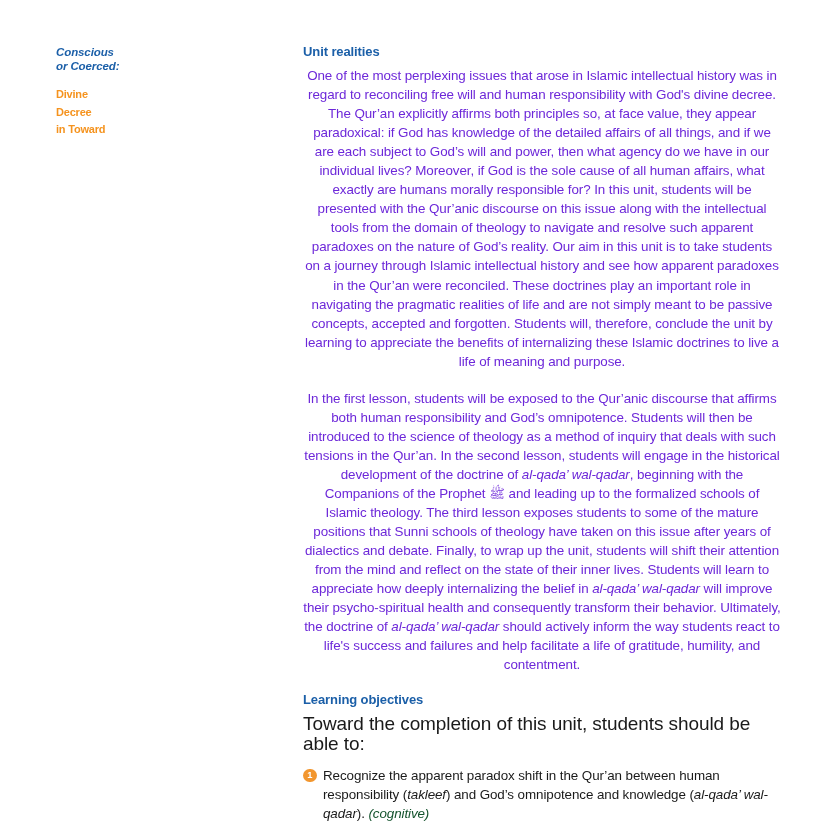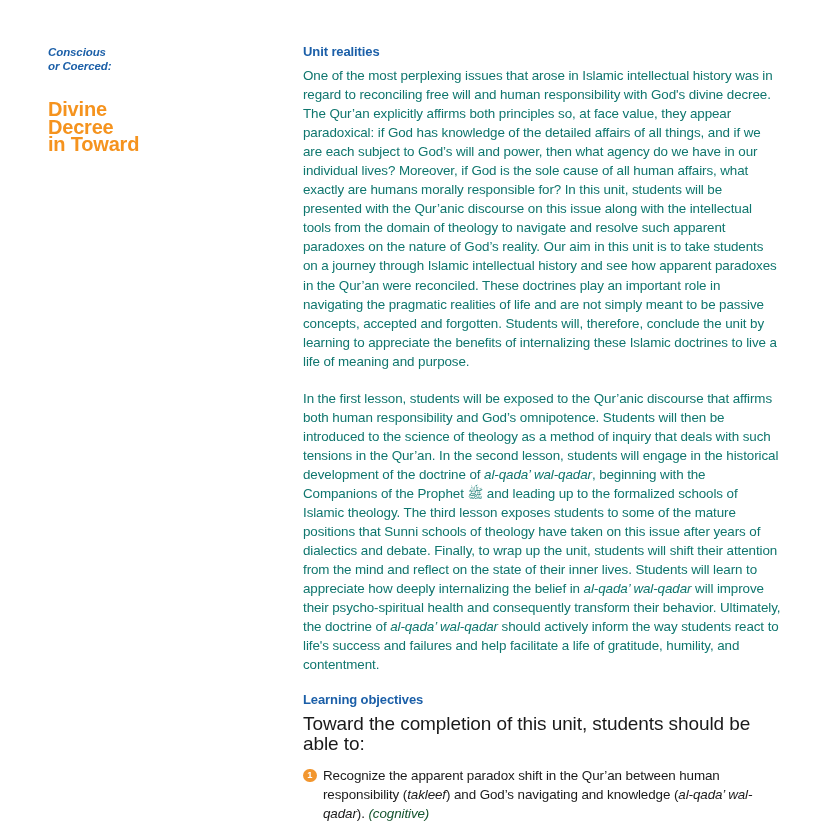--- a/index.html
+++ b/index.html
@@ -18,38 +18,38 @@
   .page {
     width: 828px;
     height: 828px;
     position: relative;
     background: #ffffff;
   }
 
   
   .sidebar {
     position: absolute;
-    left: 48px;
+    left: 56px;
     top: 46px;
     width: 200px;
   }
   .sidebar-kicker {
     color: #1B5FA8;
     font-weight: bold;
     font-style: italic;
     font-size: 11.5px;
     line-height: 13.5px;
     letter-spacing: -0.1px;
   }
   .sidebar-kicker div { white-space: nowrap; }
   .sidebar-title {
-    margin-top: 28px;
+    margin-top: 13px;
     color: #F5931E;
     font-weight: bold;
-    font-size: 20px;
+    font-size: 11px;
     line-height: 17.5px;
     letter-spacing: -0.2px;
   }
   .sidebar-title div { white-space: nowrap; }
 
   
   .main {
     position: absolute;
     left: 303px;
     top: 44px;
@@ -60,22 +60,22 @@
     font-weight: bold;
     font-size: 13px;
     line-height: 16px;
     letter-spacing: -0.1px;
     margin: 0 0 6px 0;
   }
   .body-par {
     font-size: 13.4px;
     line-height: 19.05px;
     margin: 0 0 18px 0;
-    text-align: left;
-    color: #0f766e;
+    text-align: center;
+    color: #6d28d9;
     letter-spacing: -0.09px;
   }
   .body-par em { font-style: italic; }
   .sws {
     font-size: 13px;
     line-height: 1;
   }
 
   .lo-intro {
     font-size: 19px;
@@ -140,21 +140,21 @@
 
     <p class="body-par"><span>In the first lesson, students will be exposed to the Qur’anic discourse that affirms both human responsibility and God’s omnipotence. Students will then be introduced to the science of theology as a method of inquiry that deals with such tensions in the Qur’an. In the second lesson, students will engage in the historical development of the doctrine of </span><em class="term">al-qada’ wal-qadar</em><span>, beginning with the Companions of the Prophet </span><span class="sws">ﷺ</span><span> and leading up to the formalized schools of Islamic theology. The third lesson exposes students to some of the mature positions that Sunni schools of theology have taken on this issue after years of dialectics and debate. Finally, to wrap up the unit, students will shift their attention from the mind and reflect on the state of their inner lives. Students will learn to appreciate how deeply internalizing the belief in </span><em class="term">al-qada’ wal-qadar</em><span> will improve their psycho-spiritual health and consequently transform their behavior. Ultimately, the doctrine of </span><em class="term">al-qada’ wal-qadar</em><span> should actively inform the way students react to life's success and failures and help facilitate a life of gratitude, humility, and contentment.</span></p>
 
     <h2 class="section-heading">Learning objectives</h2>
 
     <p class="lo-intro">Toward the completion of this unit, students should be able to:</p>
 
     <div class="objectives">
 
       <div class="objective">
-        <span class="bullet-num">1</span><span>Recognize the apparent paradox shift in the Qur’an between human responsibility (</span><em class="term">takleef</em><span>) and God’s navigating and knowledge (</span><em class="term">al-qada’ wal-qadar</em><span>). </span><span class="cognitive">(cognitive)</span>
+        <span class="bullet-num">1</span><span>Recognize the apparent paradox shift in the Qur’an between human responsibility (</span><em class="term">takleef</em><span>) and God’s omnipotence and knowledge (</span><em class="term">al-qada’ wal-qadar</em><span>). </span><span class="cognitive">(cognitive)</span>
       </div>
 
       <div class="objective">
         <span class="bullet-num">2</span><span>Understand the purpose of Islamic theology as a means to explain the apparent paradoxes in revelation. </span>
       </div>
 
     </div>
   </div>
 </div>
 

